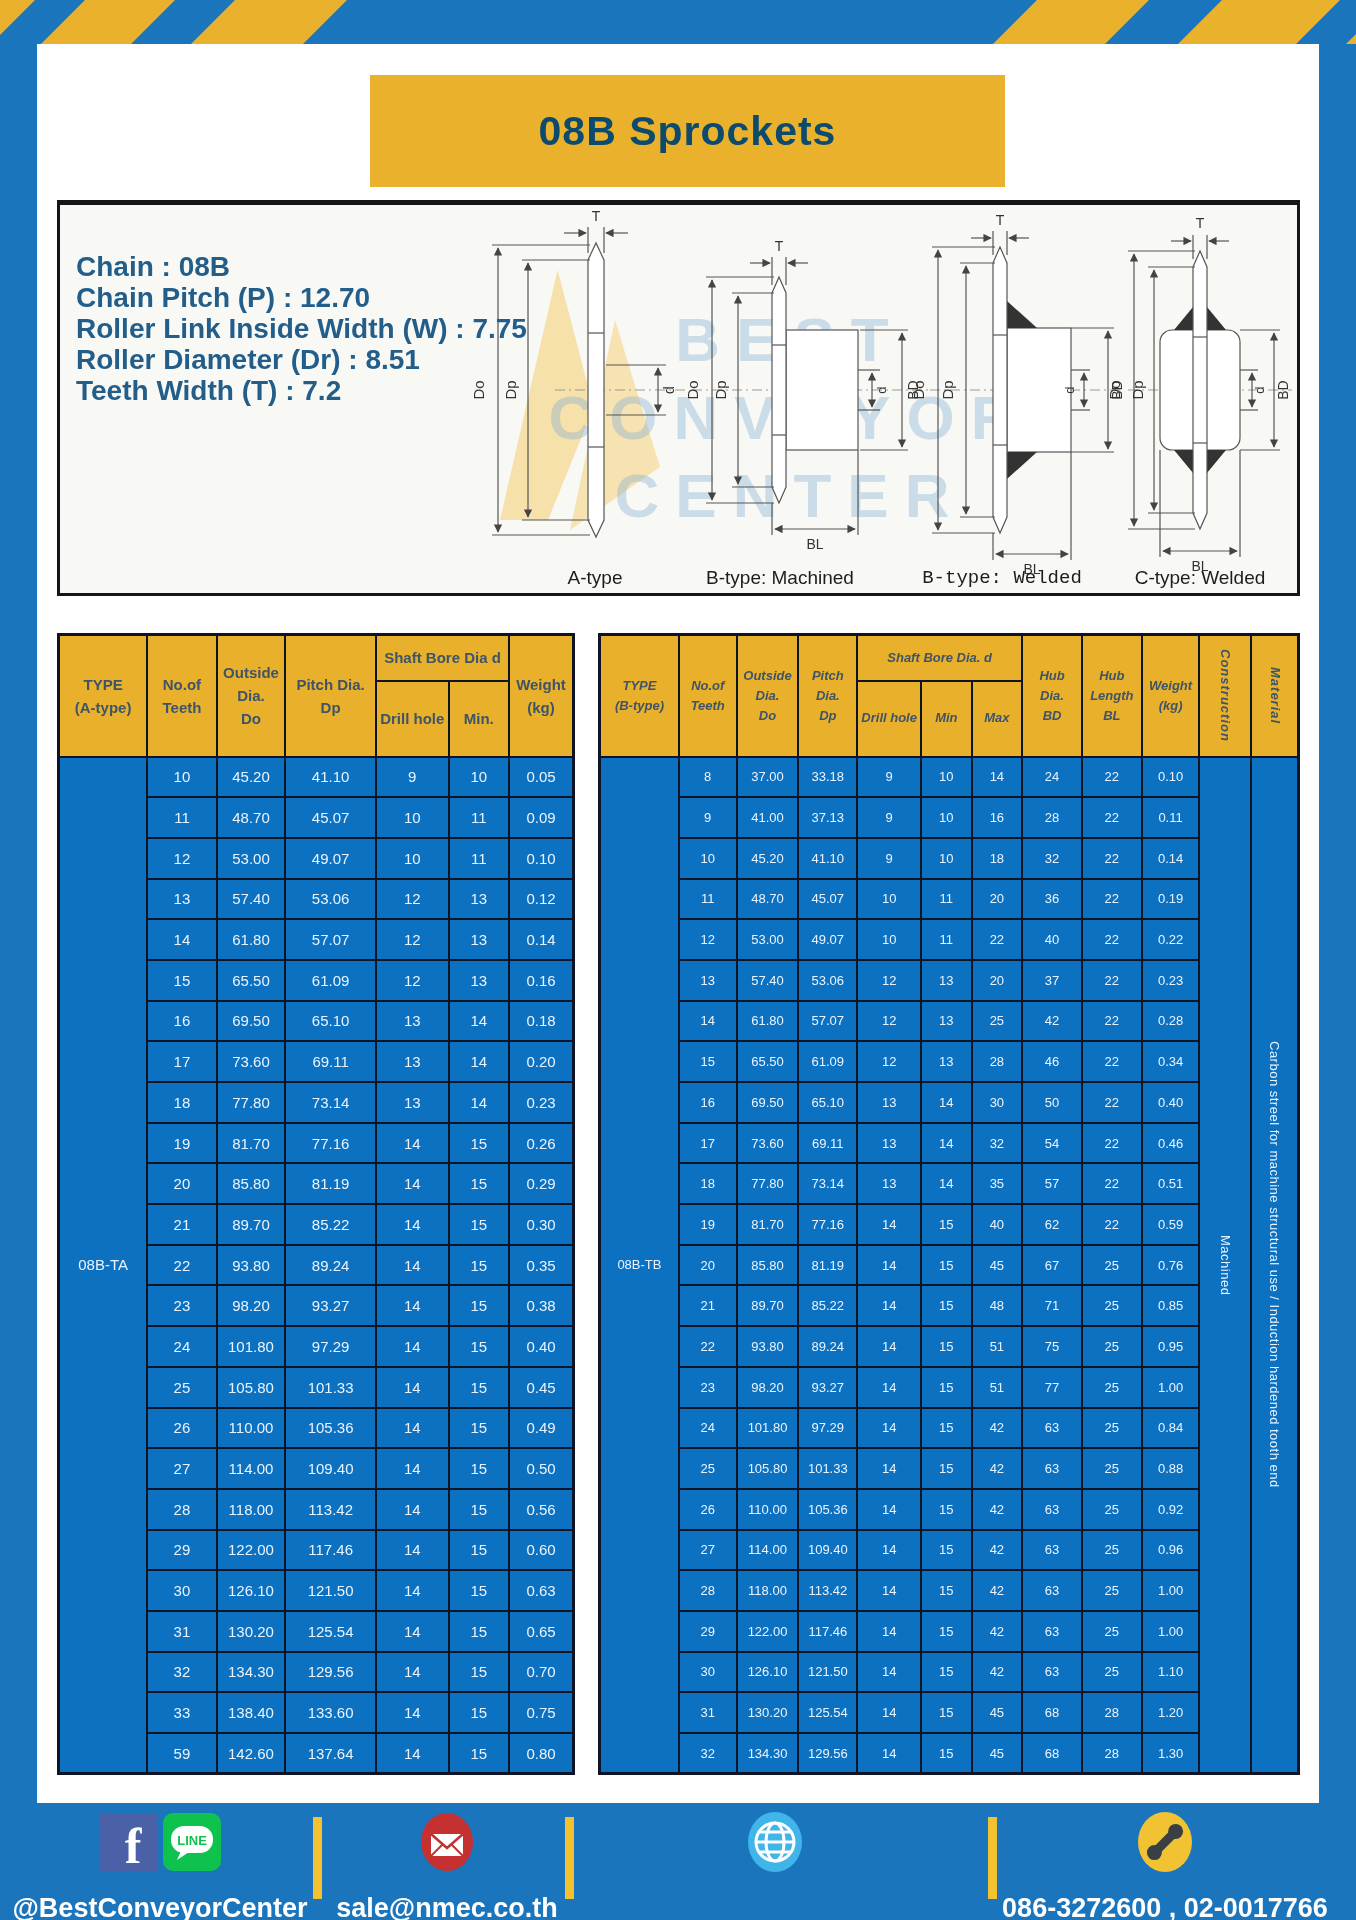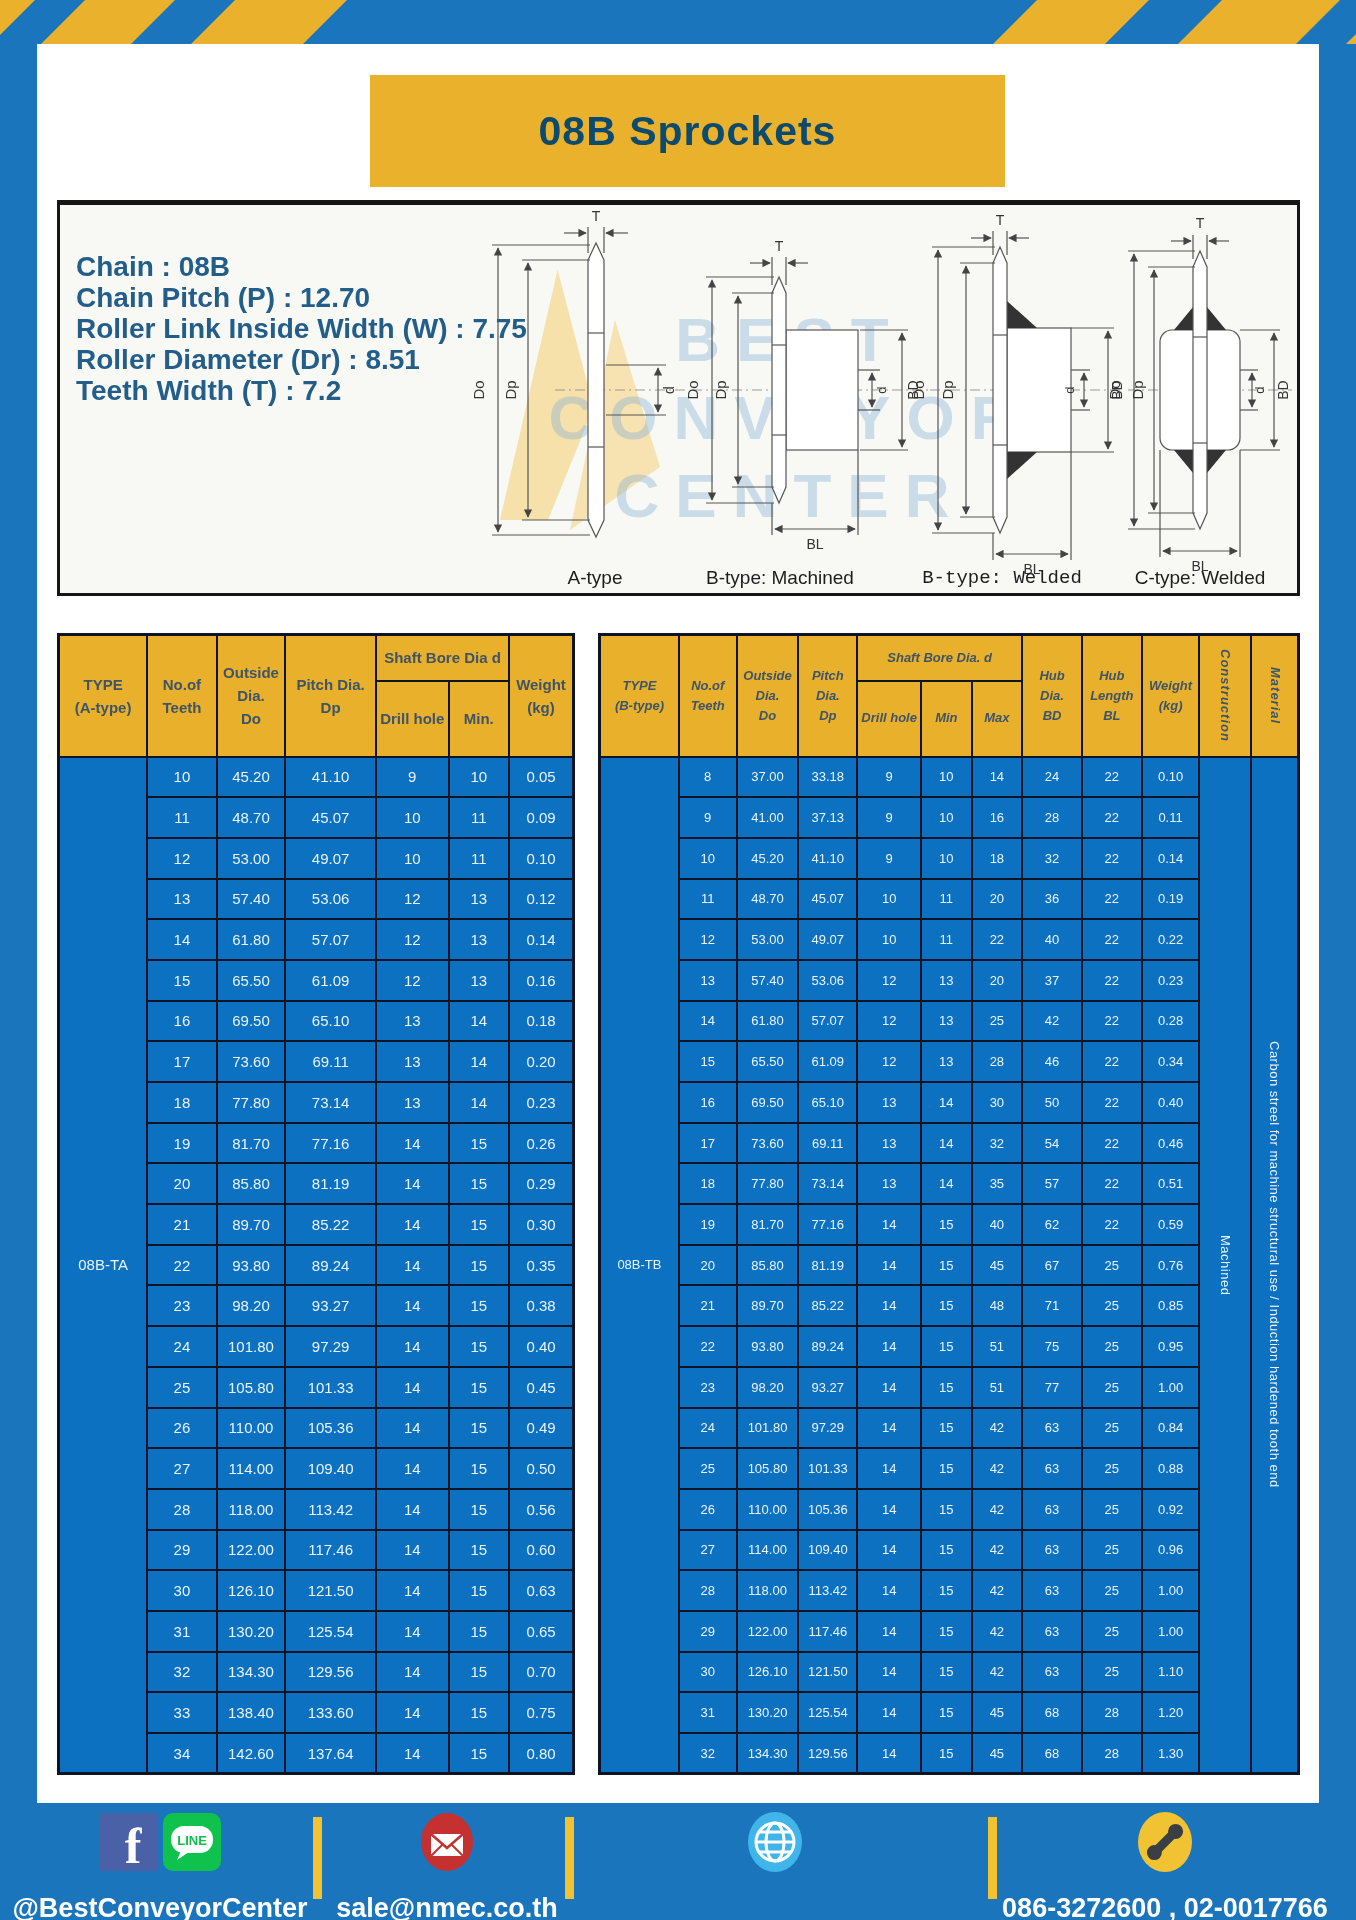--- a/index.html
+++ b/index.html
@@ -461,21 +461,21 @@
       </tr>
       <tr>
         <td>33</td>
         <td>138.40</td>
         <td>133.60</td>
         <td>14</td>
         <td>15</td>
         <td>0.75</td>
       </tr>
       <tr>
-        <td>34</td>
+        <td>59</td>
         <td>142.60</td>
         <td>137.64</td>
         <td>14</td>
         <td>15</td>
         <td>0.80</td>
       </tr>
     </tbody>
 </table>
 
 <table class="tbl" id="tbl-right">

